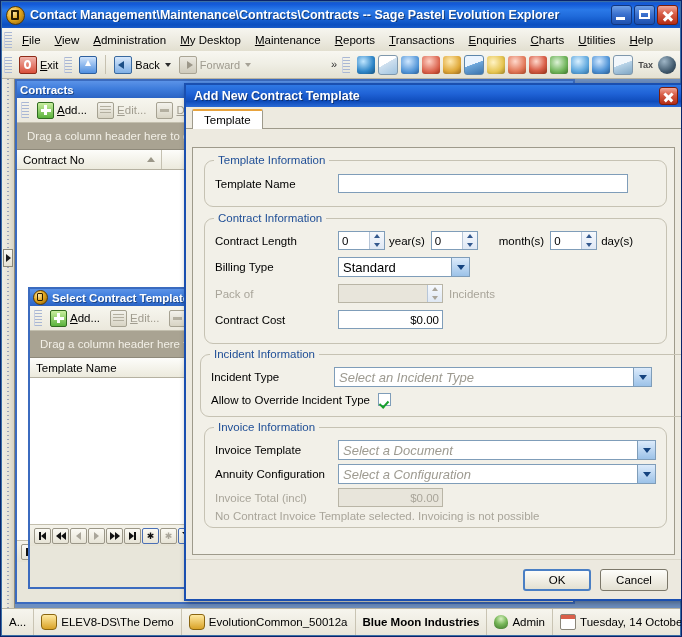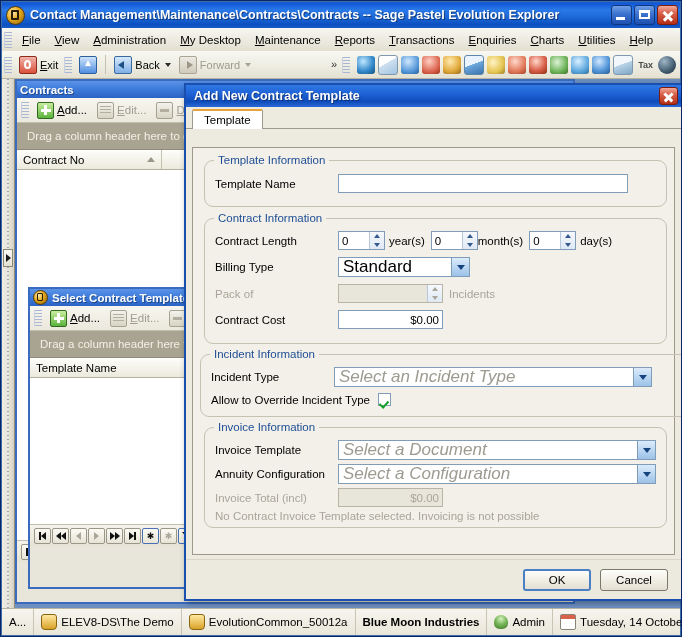--- a/index.html
+++ b/index.html
@@ -190,21 +190,21 @@
   .spin.dis{background:#e8e5db;border-color:#b9b5a6;}
   .spin .val{flex:1 1 auto;font-size:11.5px;padding:0 3px;display:flex;align-items:center;}
   .spin .btns{width:14px;border-left:1px solid #b7c6d8;display:flex;flex-direction:column;flex:0 0 auto;
     background:linear-gradient(180deg,#f6f9fd,#dfe8f4);}
   .spin .btns div{flex:1 1 50%;display:flex;align-items:center;justify-content:center;}
   .spin .up{border-left:3px solid transparent;border-right:3px solid transparent;border-bottom:4px solid #34598e;}
   .spin .dn{border-left:3px solid transparent;border-right:3px solid transparent;border-top:4px solid #34598e;}
   .spin.dis .up{border-bottom-color:#a9a59a;}
   .spin.dis .dn{border-top-color:#a9a59a;}
   .combo{display:flex;align-items:center;border:1px solid #7f9db9;background:#fff;height:20px;box-sizing:border-box;}
-  .combo .txt{flex:1 1 auto;font-size:17px;padding:0 4px;display:flex;align-items:center;overflow:hidden;white-space:nowrap;}
+  .combo .txt{flex:1 1 auto;font-size:13px;padding:0 4px;display:flex;align-items:center;overflow:hidden;white-space:nowrap;}
   .combo .txt.ph{color:#9d9a90;font-style:italic;}
   .combo .arw{width:17px;align-self:stretch;flex:0 0 auto;
     background:linear-gradient(180deg,#dcebfb,#9cc2e8);border-left:1px solid #7f9db9;
     display:flex;align-items:center;justify-content:center;}
   .combo .arw:after{content:"";border-left:4px solid transparent;border-right:4px solid transparent;border-top:5px solid #14437f;}
   .chk{width:13px;height:13px;border:1px solid #7f9db9;background:#fff;position:relative;box-sizing:border-box;flex:0 0 auto;}
   .chk:after{content:"";position:absolute;left:2px;top:5px;width:4px;height:7px;
     border:solid #18a02a;border-width:0 2px 2px 0;transform:rotate(42deg);}
   .note{font-size:11.5px;color:#a9a59a;}
   .dlg-footer{position:absolute;left:0;right:0;bottom:0;height:40px;background:#ece9df;
@@ -483,21 +483,21 @@
             <span class="val">0</span>
             <span class="btns">
                 <div>
                   <i class="up"></i>
                 </div>
                 <div>
                   <i class="dn"></i>
                 </div>
               </span>
           </span>
-          <span class="lbl" style="margin:0 6px 0 0">month(s)</span>
+          <span class="lbl" style="margin:0 6px 0 21px">month(s)</span>
           <span class="spin" style="width:47px">
             <span class="val">0</span>
             <span class="btns">
                 <div>
                   <i class="up"></i>
                 </div>
                 <div>
                   <i class="dn"></i>
                 </div>
               </span>

